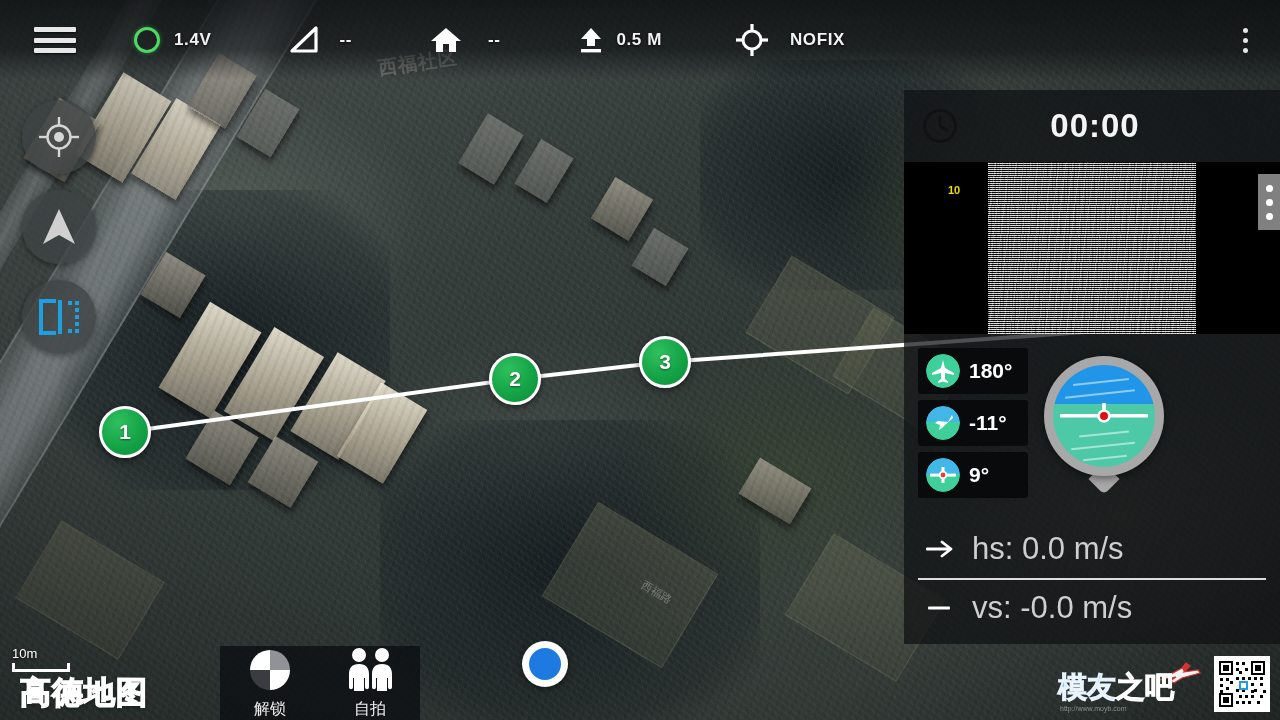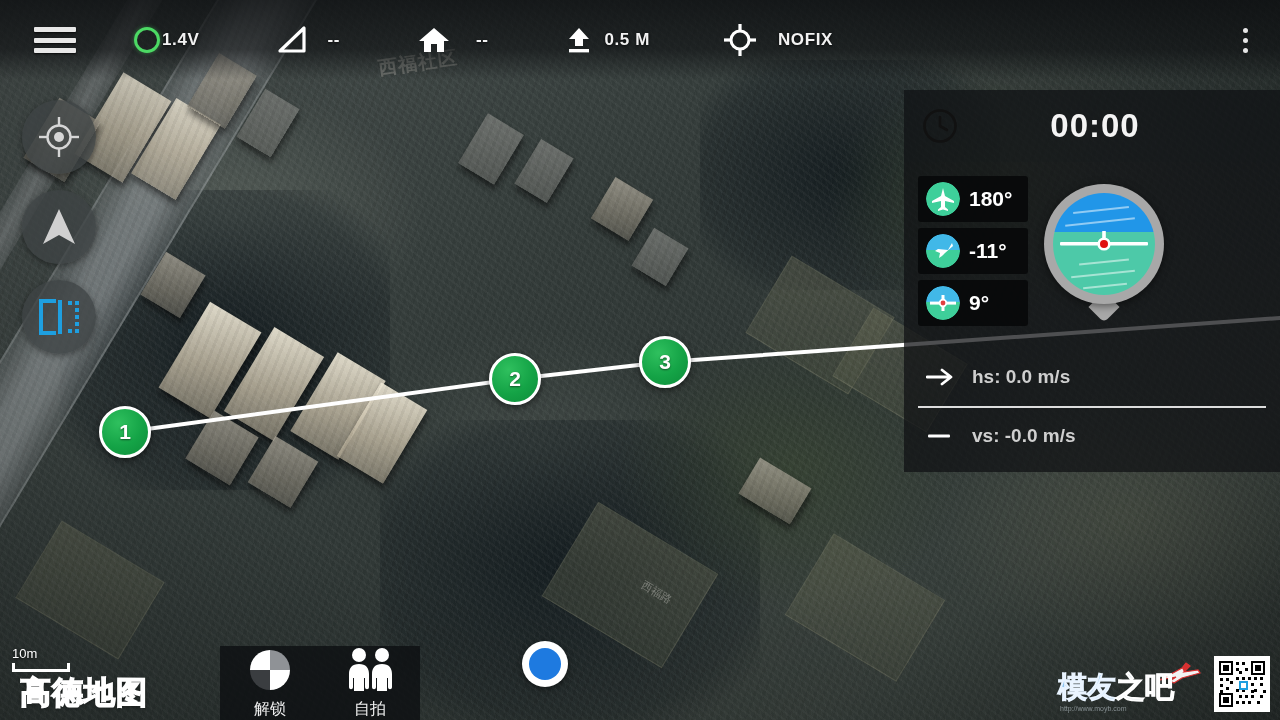--- a/index.html
+++ b/index.html
@@ -265,21 +265,21 @@
   .speed-rows {
     position:absolute; left:14px; right:14px; bottom:8px;
   }
   .speed-row {
     display:flex; align-items:center; gap:18px;
     height:58px;
     padding-left:8px;
   }
   .speed-row + .speed-row { border-top:2px solid rgba(255,255,255,.85); }
   .speed-ico { width:28px; flex:0 0 28px; display:flex; align-items:center; justify-content:center; }
-  .speed-text { color:#cfcfcf; font-size:19px;font-weight:bold; }
+  .speed-text { color:#cfcfcf; font-size:31px; }
 
   
   #bottom-bar {
     position:absolute; left:220px; bottom:0; width:200px; height:74px;
     background:rgba(14,16,18,.82);
     display:flex; align-items:center; justify-content:space-around;
     z-index:26;
   }
   .bb-btn {
     display:flex; flex-direction:column; align-items:center; gap:6px;
@@ -402,21 +402,21 @@
 <div id="top-bar">
 
   <div class="tb-item" style="margin-left:34px;">
     <div class="hamburger">
       <span></span>
         <span></span>
         <span></span>
     </div>
   </div>
 
-  <div class="tb-item" style="margin-left:58px;gap:2px;">
+  <div class="tb-item" style="margin-left:58px;gap:14px;">
     <div class="batt-ring"></div>
     <span class="tb-label">1.4V</span>
   </div>
 
 
   <div class="tb-item" style="margin-left:78px;gap:20px;">
     <svg width="30" height="28" viewBox="0 0 30 28">
       <path d="M27 2 L27 25 L3 25 Z" fill="none" stroke="#fff" stroke-width="3.2" stroke-linejoin="round"></path>
     </svg>
     <span class="tb-label">--</span>
@@ -496,20 +496,29 @@
 <div id="right-panel">
 
   <div class="timer-bar">
     <svg class="timer-clock" viewBox="0 0 36 36">
       <circle cx="18" cy="18" r="15.5" fill="none" stroke="#111" stroke-width="2.6"></circle>
       <path d="M18 9 L18 18 L25 22" fill="none" stroke="#111" stroke-width="2.6" stroke-linecap="round"></path>
     </svg>
     <span class="timer-text">00:00</span>
   </div>
 
+  <div class="video-box">
+    <div class="video-static"></div>
+    <span class="video-osd">10</span>
+    <div class="video-menu-tab">
+      <i></i>
+        <i></i>
+        <i></i>
+    </div>
+  </div>
 
   <div class="telemetry-box">
 
     <div class="att-rows">
 
       <div class="att-row">
         <svg class="att-ico" viewBox="0 0 34 34">
           <circle cx="17" cy="17" r="17" fill="#3ecf9a"></circle>
           <path d="M17 6 L19 14 L28 19 L28 21 L19 19 L19 25 L22 27.5 L22 29 L17 27.5 L12 29 L12 27.5 L15 25 L15 19 L6 21 L6 19 L15 14 Z" fill="#fff"></path>
         </svg>

